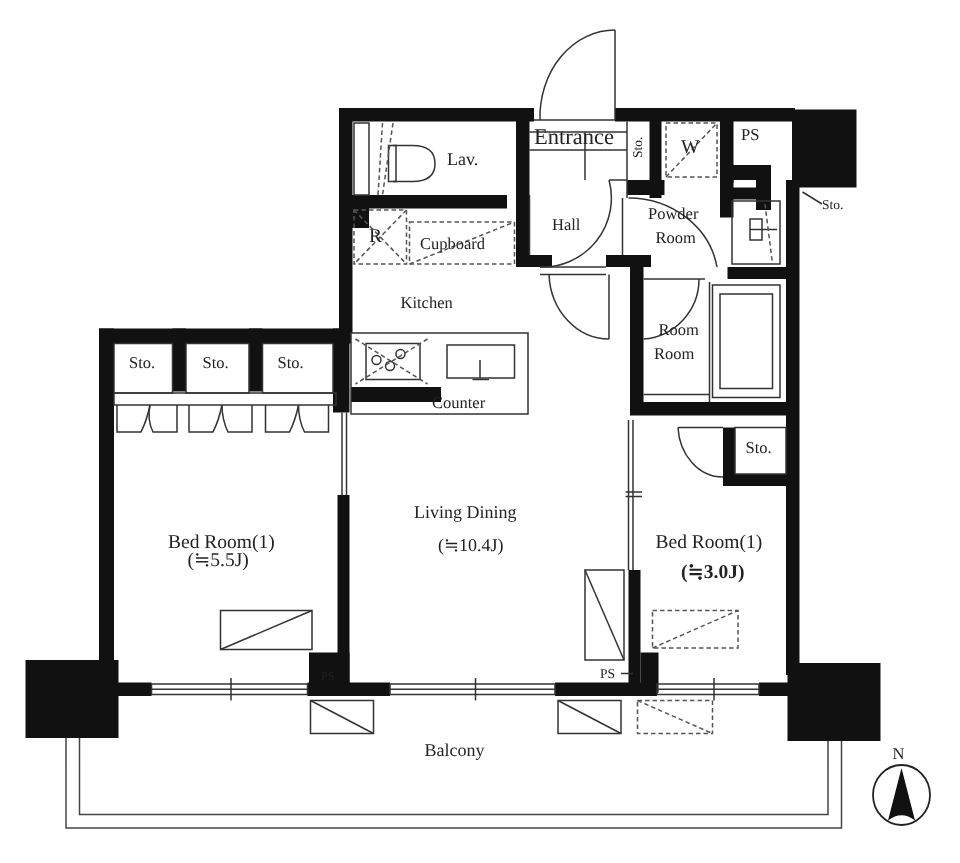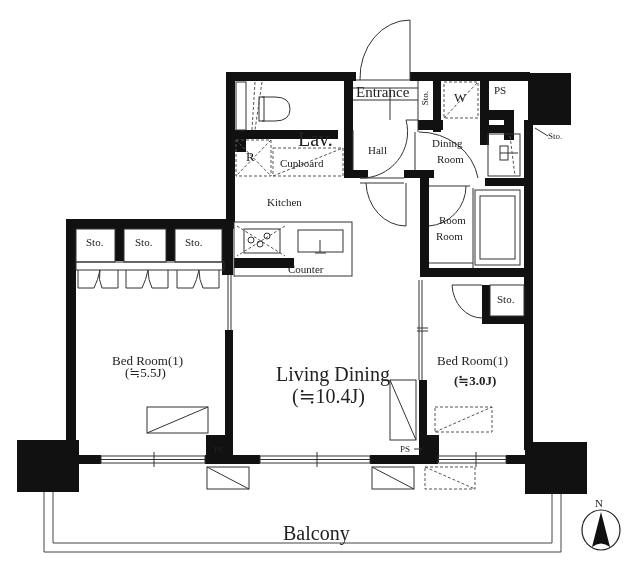--- a/index.html
+++ b/index.html
@@ -1,21 +1,21 @@
 <!DOCTYPE html>
 <html><head>
 <meta charset="utf-8">
 <style>
   html, body { margin:0; padding:0; background:#ffffff; }
   body { width:640px; height:575px; position:relative; overflow:hidden; font-family:"Liberation Serif", "DejaVu Serif", serif; }
   #plan { position:absolute; left:0; top:0; width:640px; height:575px; }
   .lbl { position:absolute; color:#222; font-family:"Liberation Serif", "DejaVu Serif", serif; white-space:nowrap; line-height:1.15; text-align:center; }
   .lbl.s { font-size:11px; }
   .lbl.m { font-size:13px; }
-  .lbl.l { font-size:20px;margin-top:28px; }
+  .lbl.l { font-size:12px; }
   .lbl.xs { font-size:9px; }
   .rot { transform:rotate(-90deg); transform-origin:center; }
 </style>
 </head>
 <body>
 
 <svg id="plan" viewBox="0 0 640 575" xmlns="http://www.w3.org/2000/svg">
 
   <g fill="none" stroke="#444" stroke-width="1">
     <polyline points="44,490 44,552 561,552 561,490"></polyline>
@@ -217,21 +217,21 @@
 
 <div class="lbl l" style="left:298px;top:100px;">Lav.</div>
 <div class="lbl xs" style="left:356px;top:84px;font-size:15px;">Entrance</div>
 <div class="lbl xs rot" style="left:418px;top:93px;">Sto.</div>
 <div class="lbl m" style="left:454px;top:91px;">W</div>
 <div class="lbl s" style="left:494px;top:84px;">PS</div>
 <div class="lbl xs" style="left:548px;top:131px;">Sto.</div>
 <div class="lbl m" style="left:246px;top:150px;">R</div>
 <div class="lbl s" style="left:280px;top:157px;text-align:center;">Cupboard</div>
 <div class="lbl s" style="left:368px;top:144px;">Hall</div>
-<div class="lbl s" style="left:432px;top:137px;">Dining</div>
+<div class="lbl s" style="left:432px;top:137px;">Powder</div>
 <div class="lbl s" style="left:437px;top:153px;">Room</div>
 <div class="lbl s" style="left:267px;top:196px;">Kitchen</div>
 <div class="lbl s" style="left:439px;top:214px;">Room</div>
 <div class="lbl s" style="left:436px;top:230px;">Room</div>
 <div class="lbl s" style="left:288px;top:263px;">Counter</div>
 <div class="lbl s" style="left:86px;top:236px;">Sto.</div>
 <div class="lbl s" style="left:135px;top:236px;">Sto.</div>
 <div class="lbl s" style="left:185px;top:236px;">Sto.</div>
 <div class="lbl s" style="left:497px;top:293px;">Sto.</div>
 <div class="lbl l" style="left:276px;top:335px;">Living Dining</div>

